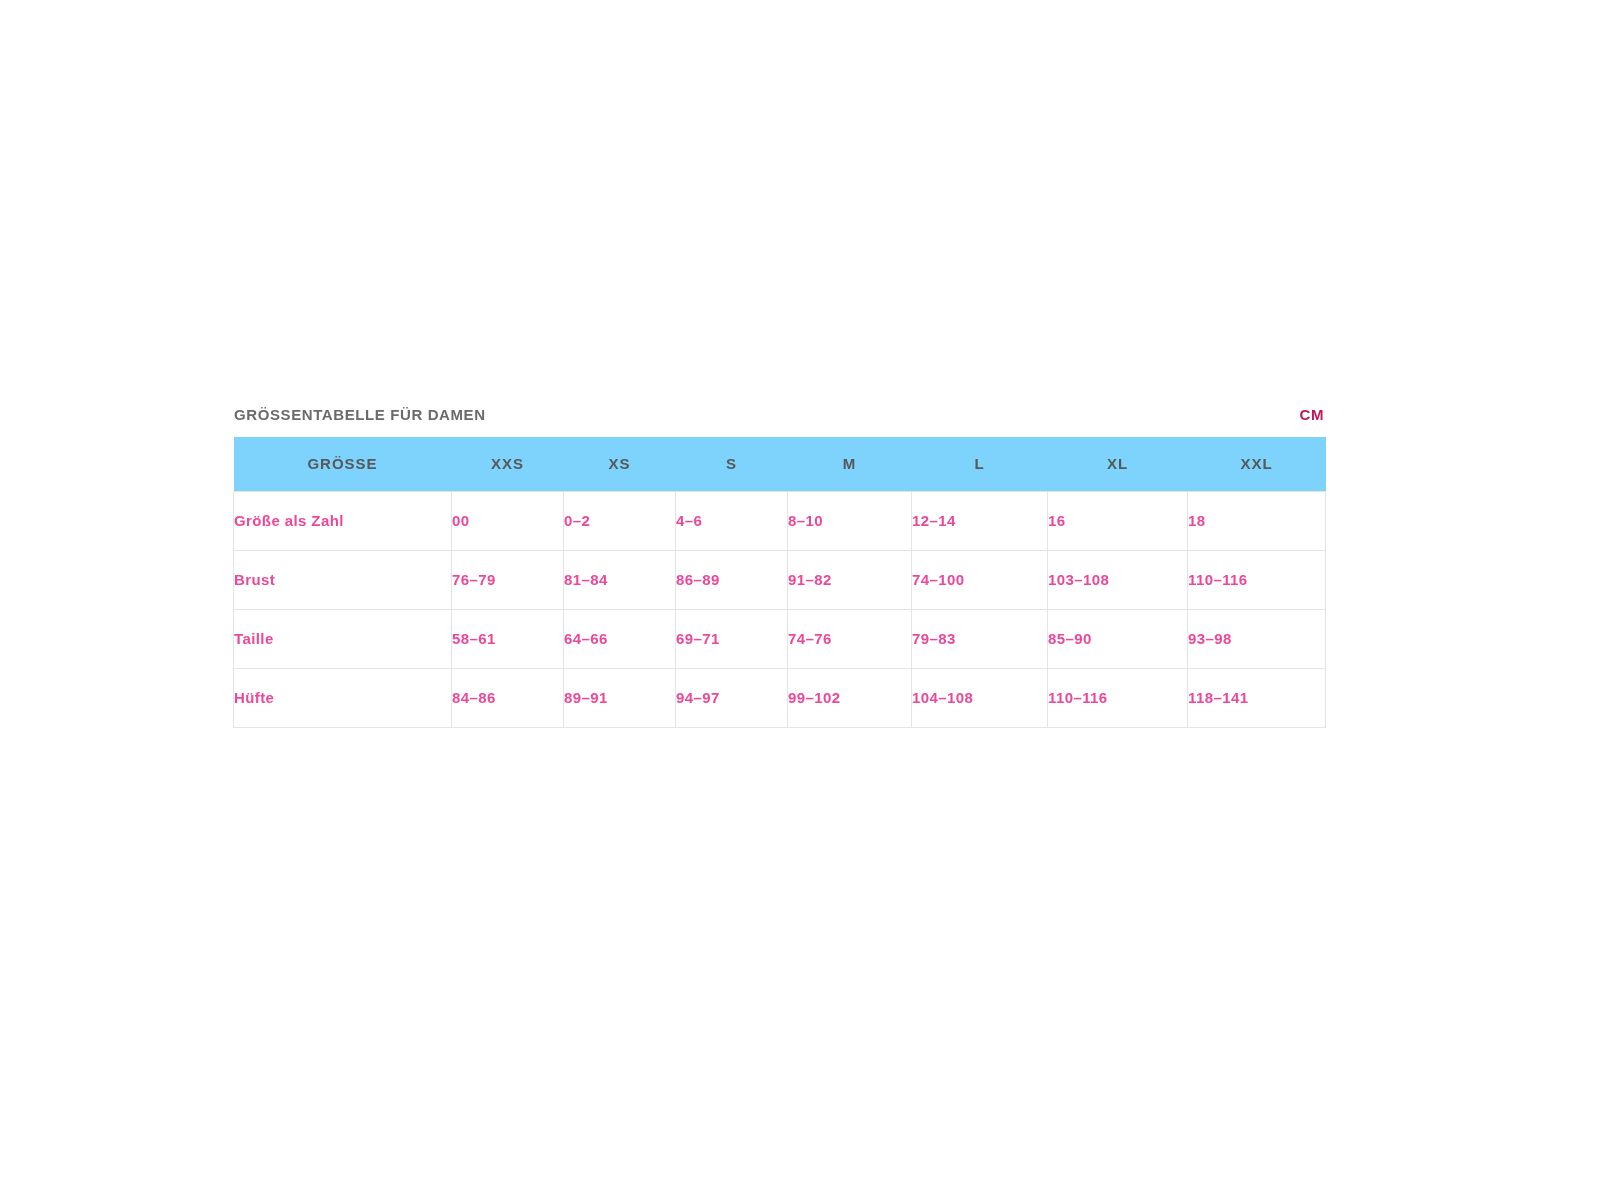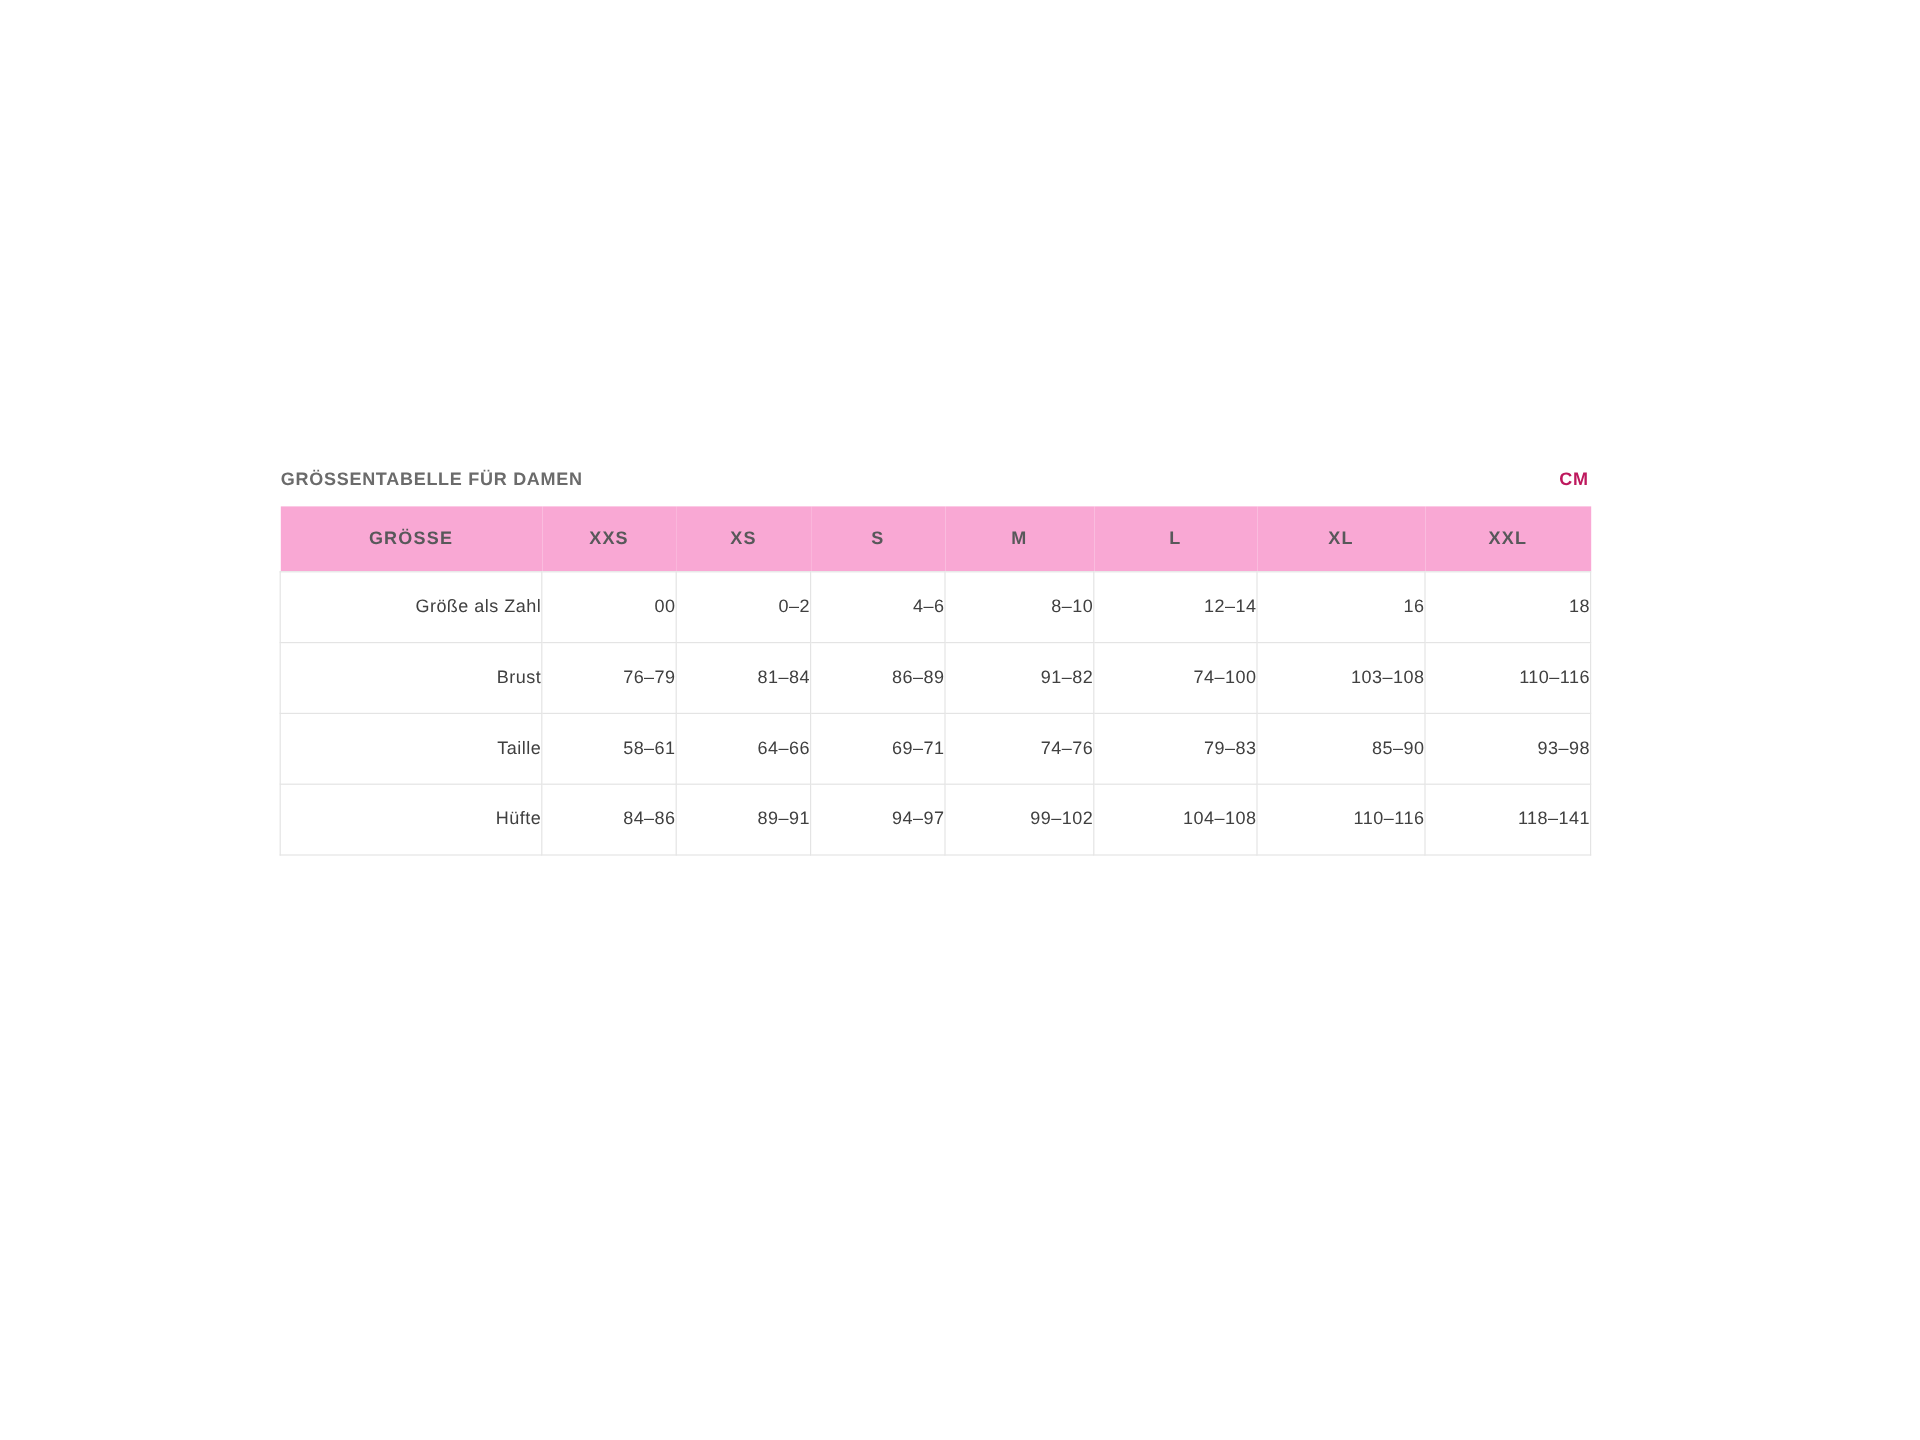--- a/index.html
+++ b/index.html
@@ -6,21 +6,21 @@
   html, body {
     width: 1600px;
     height: 1200px;
     background: #ffffff;
     font-family: "Liberation Sans", sans-serif;
     overflow: hidden;
   }
   .size-chart-section {
     position: absolute;
     left: 233px;
-    top: 391px;
+    top: 406px;
     width: 1092px;
   }
   .title-row {
     display: flex;
     justify-content: space-between;
     align-items: baseline;
     margin-bottom: 14px;
     padding: 0 1px;
   }
   .chart-title {
@@ -36,37 +36,37 @@
     color: #8a1e3f;
     text-decoration: none;
     cursor: pointer;
   }
   table.size-table {
     width: 1092px;
     border-collapse: collapse;
     table-layout: fixed;
   }
   table.size-table thead th {
-    background: #f9a8d4;
+    background: #7dd3fc;
     height: 54px;
     font-size: 15px;
     font-weight: 700;
     letter-spacing: 1px;
     color: #58585a;
     text-align: center;
     vertical-align: middle;
     border: none;
   }
   table.size-table tbody td {
     height: 59px;
     font-size: 15px;
-    font-weight: 400;
+    font-weight: 700;
     letter-spacing: 0.4px;
-    color: #404040;
-    text-align: right;
+    color: #ec4899;
+    text-align: left;
     vertical-align: middle;
     border: 1px solid #e4e4e4;
     background: #ffffff;
   }
 </style>
 </head>
 <body>
 
 <div class="size-chart-section">
 

